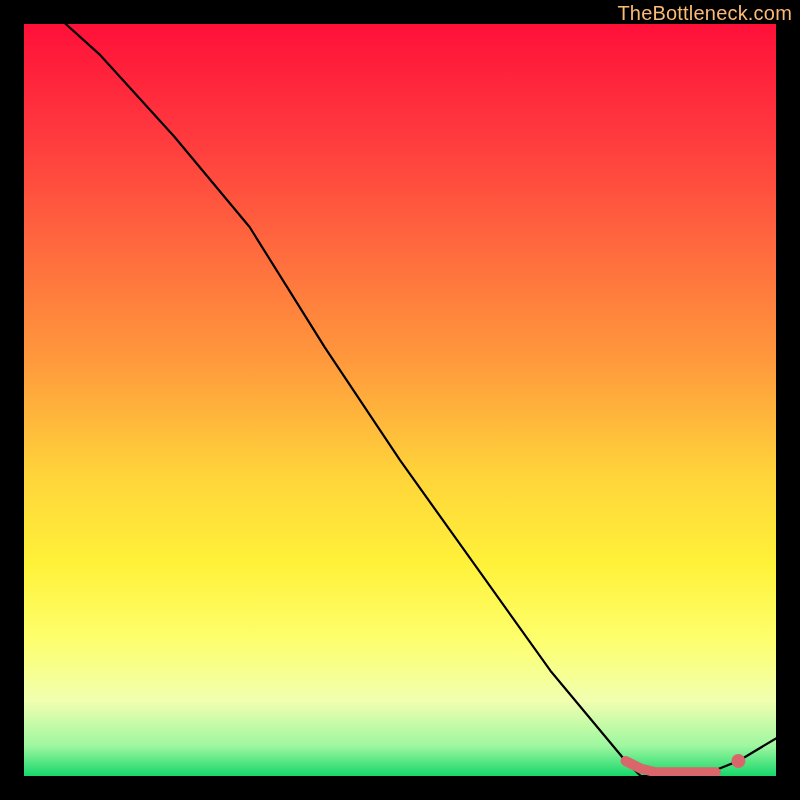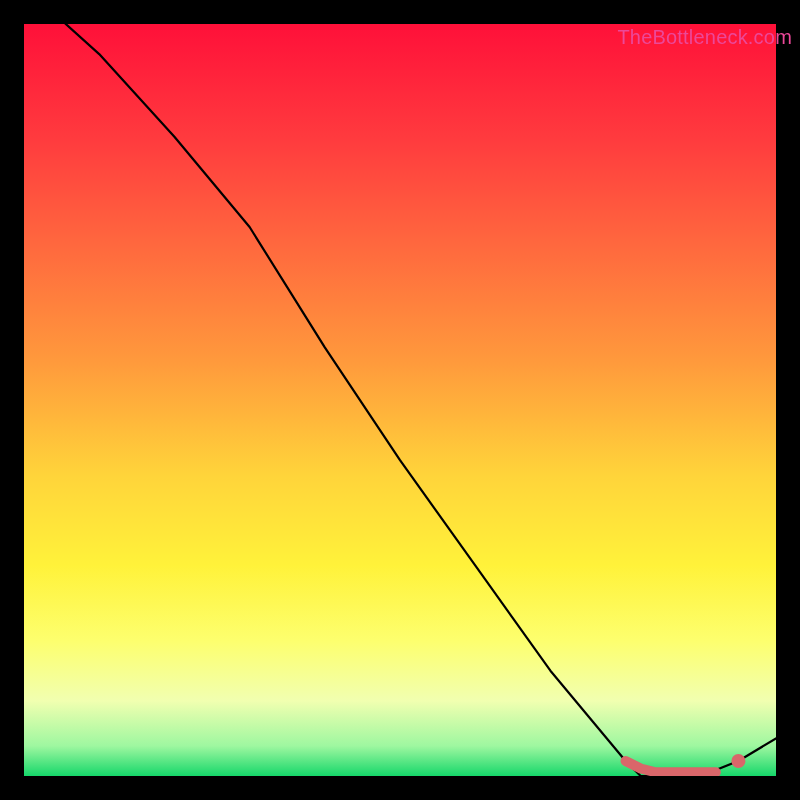--- a/index.html
+++ b/index.html
@@ -26,26 +26,25 @@
   }
   .plot-area svg {
     display: block;
     width: 752px;
     height: 752px;
   }
   .watermark {
     position: absolute;
     top: 2px;
     right: 8px;
-    color: #ec4899;
+    color: #fdba74;
     font-size: 20px;
     font-weight: 400;
     letter-spacing: 0.2px;
     user-select: none;
-    margin-top: 24px;
   }
 </style>
 </head>
 <body>
 
 <div class="stage">
 
   <div class="plot-area">
     <svg viewBox="0 0 752 752">
       <defs>

